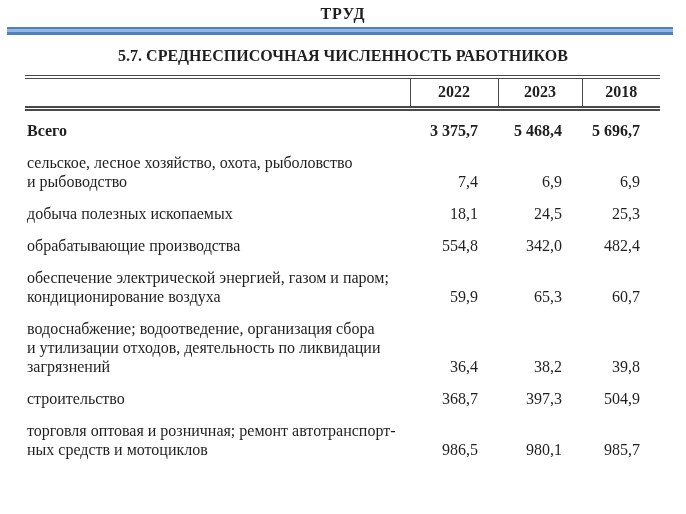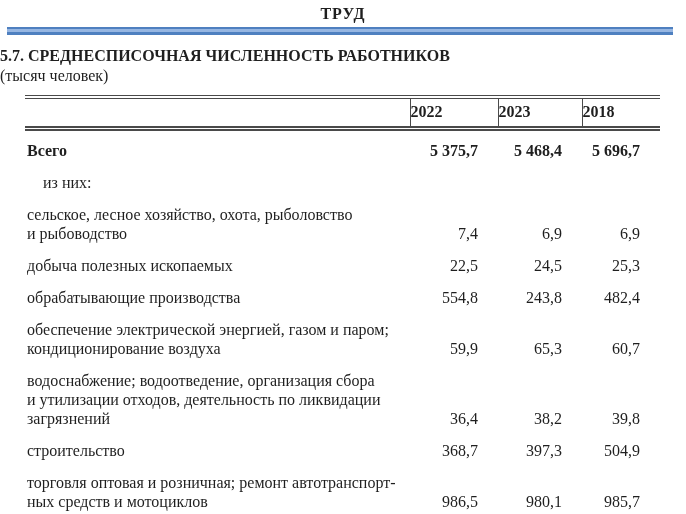--- a/index.html
+++ b/index.html
@@ -17,38 +17,38 @@
   .accent-bar{
     margin:4px 13px 0 7px;height:8px;
     background:linear-gradient(to bottom,
       #4f80c0 0, #4f80c0 2px,
       #96b6e2 2px, #96b6e2 5px,
       #4f80c0 5px, #4f80c0 8px);
   }
 
   .table-title{
     margin-top:12px;
-    font-weight:bold;font-size:16px;line-height:18px;text-align:left;
+    font-weight:bold;font-size:16px;line-height:18px;text-align:center;
   }
   .table-title .unit{font-weight:normal;margin-top:2px;font-size:16px;}
 
   table.stat-table{
     margin:10px 0 0 25px;width:635px;
     border-collapse:collapse;table-layout:fixed;
     font-size:16px;
   }
   col.c0{width:385px;}
   col.c1{width:88px;}
   col.c2{width:84px;}
   col.c3{width:78px;}
 
   thead th{
     border-top:4px double #4a4a4a;
     border-bottom:5px double #4a4a4a;
-    font-size:16px;font-weight:bold;text-align:left;
+    font-size:16px;font-weight:bold;text-align:center;
     padding:4px 0 5px 0;
     margin-left:9px;
   }
   thead th.year{border-left:1px solid #4a4a4a;}
 
   tbody td{vertical-align:bottom;line-height:19px;}
   td.label{padding-top:12px;white-space:pre-line;padding-left:2px;margin-left:46px;}
   td.num{text-align:right;padding-right:20px;padding-top:12px;
          font-variant-numeric:tabular-nums;}
   tr.total-row td{font-weight:bold;padding-top:10px;}
@@ -58,66 +58,62 @@
 <body>
 
 <div class="page">
 
   <div class="doc-header">ТРУД</div>
 
   <div class="accent-bar"></div>
 
   <div class="table-title">
     <div>5.7. СРЕДНЕСПИСОЧНАЯ ЧИСЛЕННОСТЬ РАБОТНИКОВ</div>
-    <div class="unit">(тысяч человек)</div>
   </div>
 
   <table class="stat-table">
     <colgroup>
         <col class="c0">
         <col class="c1">
         <col class="c2">
         <col class="c3">
       </colgroup>
     <thead>
       <tr>
         <th class="stub"></th>
         <th class="year">2022</th>
         <th class="year">2023</th>
         <th class="year">2018</th>
       </tr>
     </thead>
     <tbody>
       <tr class="total-row">
         <td class="label">Всего</td>
-        <td class="num">5 375,7</td>
+        <td class="num">3 375,7</td>
         <td class="num">5 468,4</td>
         <td class="num">5 696,7</td>
-      </tr>
-      <tr class="subheader-row">
-        <td colspan="4">из них:</td>
       </tr>
 
     <tr class="data-row">
     <td class="label">сельское, лесное хозяйство, охота, рыболовство
 и рыбоводство</td>
     <td class="num">7,4</td>
     <td class="num">6,9</td>
     <td class="num">6,9</td>
   </tr>
         <tr class="data-row">
     <td class="label">добыча полезных ископаемых</td>
-    <td class="num">22,5</td>
+    <td class="num">18,1</td>
     <td class="num">24,5</td>
     <td class="num">25,3</td>
   </tr>
         <tr class="data-row">
     <td class="label">обрабатывающие производства</td>
     <td class="num">554,8</td>
-    <td class="num">243,8</td>
+    <td class="num">342,0</td>
     <td class="num">482,4</td>
   </tr>
         <tr class="data-row">
     <td class="label">обеспечение электрической энергией, газом и паром;
 кондиционирование воздуха</td>
     <td class="num">59,9</td>
     <td class="num">65,3</td>
     <td class="num">60,7</td>
   </tr>
         <tr class="data-row">

